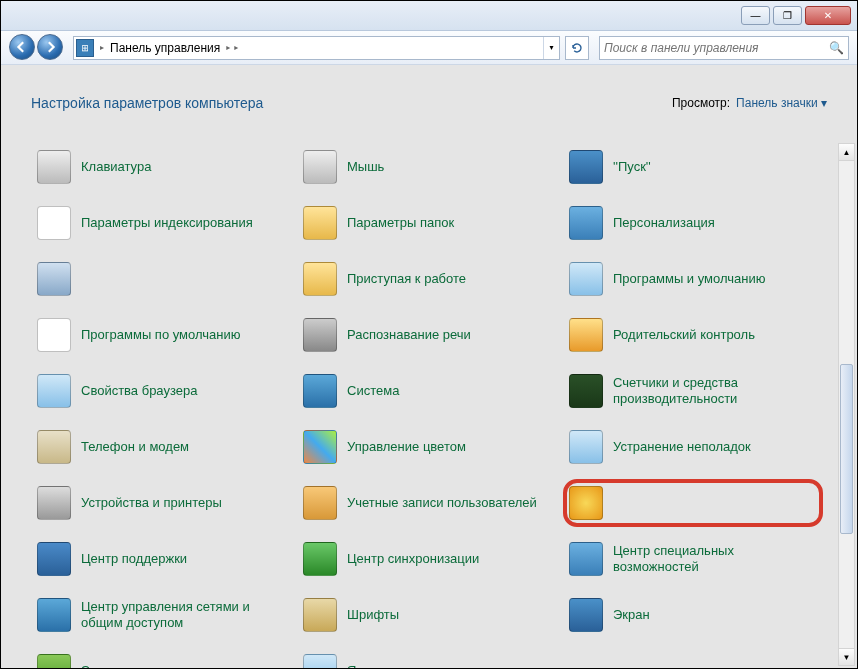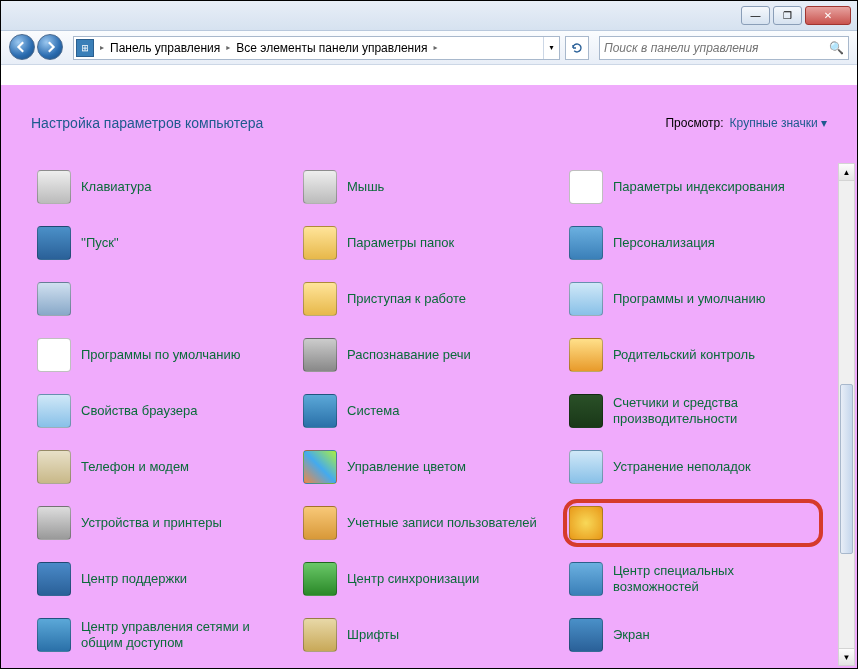--- a/index.html
+++ b/index.html
@@ -16,21 +16,21 @@
 .addrbar { flex:1; height:24px; border:1px solid #a8b8cc; background:#fff; display:flex; align-items:center; padding-left:2px; font-size:12px; }
 .addricon { width:18px; height:18px; background:#3a7fb8; border:1px solid #2a5f8f; margin-right:4px; display:flex; align-items:center; justify-content:center; font-size:9px; color:#fff; }
 .crumb { padding:0 4px; cursor:pointer; white-space:nowrap; }
 .crumb-arrow { padding:0 2px; color:#666; font-size:8px; }
 .addr-end { margin-left:auto; display:flex; align-items:center; }
 .dropbtn { width:16px; height:22px; border-left:1px solid #ccd7e6; display:flex; align-items:center; justify-content:center; font-size:8px; cursor:pointer; }
 .refresh { width:24px; height:24px; border:1px solid #a8b8cc; background:#fff; display:flex; align-items:center; justify-content:center; cursor:pointer; margin-left:-1px; }
 .searchbox { width:250px; height:24px; border:1px solid #a8b8cc; background:#fff; display:flex; align-items:center; padding:0 4px; margin-left:4px; }
 .searchbox input { flex:1; border:none; outline:none; font-size:12px; font-style:italic; color:#888; background:transparent; }
 .searchbox .sicon { color:#3a7fb8; font-size:12px; }
-.content { position:absolute; top:64px; bottom:0; left:0; right:0; background:#f0abfc;margin-top:20px; }
+.content { position:absolute; top:64px; bottom:0; left:0; right:0; background:#e5e5e5; }
 .heading-row { padding:30px 30px 12px 30px; display:flex; align-items:center; justify-content:space-between; }
 .heading { color:#1e5a8e; font-size:14px; font-weight:400; }
 .viewsel { font-size:12px; display:flex; align-items:center; gap:6px;text-align:right; }
 .viewsel .vlink { color:#1e5a8e; cursor:pointer; }
 .itemarea { position:absolute; top:78px; bottom:0; left:0; right:20px; overflow:hidden; padding:0 14px 10px 30px; }
 .grid { display:grid; grid-template-columns:repeat(3,1fr); column-gap:6px; row-gap:8px; }
 .item { display:flex; align-items:center; gap:10px; padding:4px 6px; cursor:pointer; min-height:48px; }
 .icon32 { width:34px; height:34px; flex-shrink:0; display:flex; align-items:center; justify-content:center; font-size:22px; border-radius:4px; }
 .ilabel { color:#0b6b3a; font-size:13px; line-height:1.25; }
 .highlight { border:4px solid #d63a2c; border-radius:14px; padding:2px 6px 2px 2px; }
@@ -78,21 +78,20 @@
         <svg viewBox="0 0 10 10">
             <path d="M4 1 L8 5 L4 9" stroke="#fff" stroke-width="1.8" fill="none"></path>
           </svg>
       </div>
     </div>
     <div class="addrbar">
       <div class="addricon">⊞</div>
       <span class="crumb-arrow">▸</span>
       <span class="crumb">Панель управления</span>
       <span class="crumb-arrow">▸</span>
-      <span class="crumb">Все элементы панели управления</span>
       <span class="crumb-arrow">▸</span>
       <div class="addr-end">
         <div class="dropbtn">▾</div>
       </div>
     </div>
     <div class="refresh">
       <svg width="14" height="14" viewBox="0 0 14 14">
           <path d="M3 7a4 4 0 1 1 1.2 2.8M3 7V4M3 7h3" stroke="#2a6098" stroke-width="1.4" fill="none"></path>
         </svg>
     </div>
@@ -100,41 +99,41 @@
       <input placeholder="Поиск в панели управления" style="">
       <span class="sicon">🔍</span>
     </div>
   </div>
 
   <div class="content">
     <div class="heading-row">
       <div class="heading">Настройка параметров компьютера</div>
       <div class="viewsel">
         <span>Просмотр:</span>
-        <span class="vlink"><span>Крупные значки</span> ▾</span>
+        <span class="vlink"><span>Панель значки</span> ▾</span>
       </div>
     </div>
 
     <div class="itemarea">
       <div class="grid" id="grid">
           <div class="item">
             <div class="icon32 ic ic-kbd"></div>
             <div class="ilabel">Клавиатура</div>
           </div>
           <div class="item">
             <div class="icon32 ic ic-mouse"></div>
             <div class="ilabel">Мышь</div>
           </div>
           <div class="item">
+            <div class="icon32 ic ic-start"></div>
+            <div class="ilabel">''Пуск''</div>
+          </div>
+          <div class="item">
             <div class="icon32 ic ic-idx"></div>
             <div class="ilabel">Параметры индексирования</div>
-          </div>
-          <div class="item">
-            <div class="icon32 ic ic-start"></div>
-            <div class="ilabel">''Пуск''</div>
           </div>
           <div class="item">
             <div class="icon32 ic ic-folder"></div>
             <div class="ilabel">Параметры папок</div>
           </div>
           <div class="item">
             <div class="icon32 ic ic-pers"></div>
             <div class="ilabel">Персонализация</div>
           </div>
           <div class="item">

